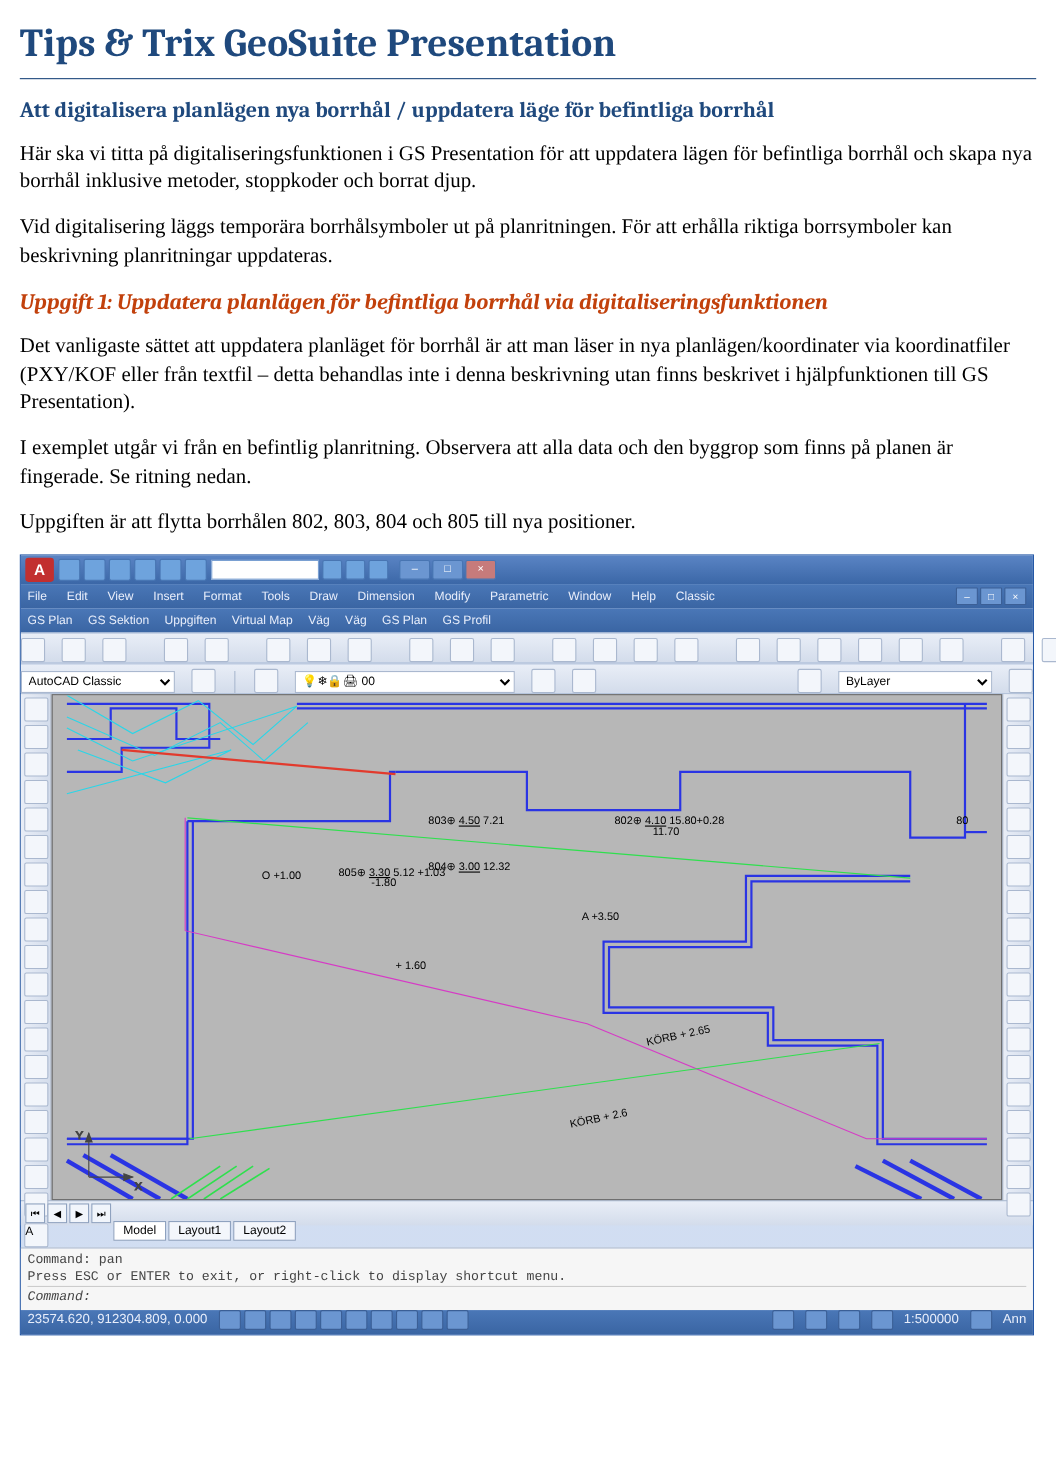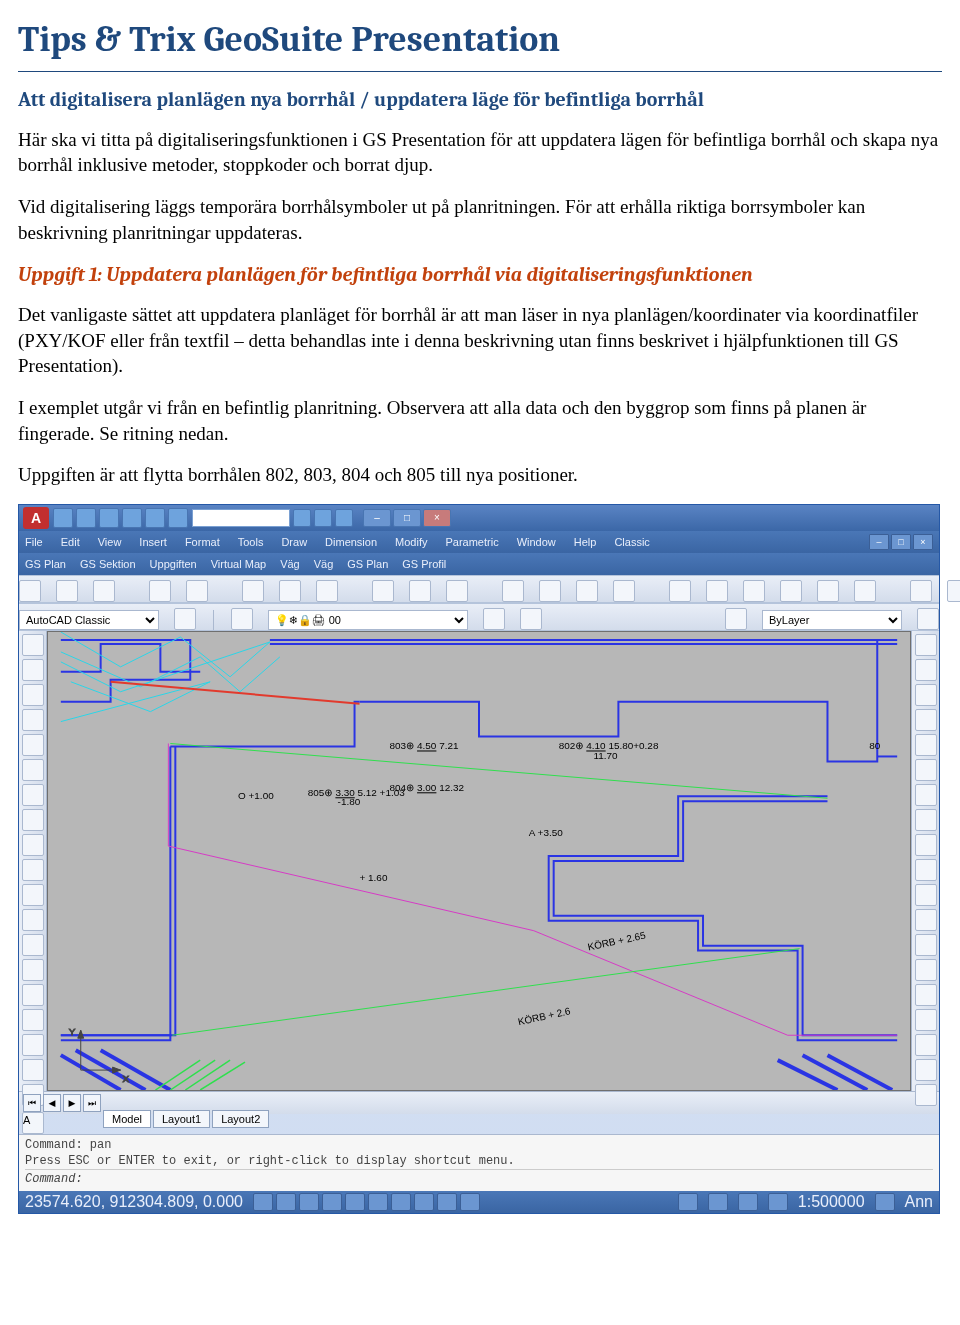--- a/index.html
+++ b/index.html
@@ -140,21 +140,21 @@
     background:#f6f6f6; border-top:1px solid #aab8cf;
     font-family: Consolas, 'Courier New', monospace;
     font-size:12px; color:#444; padding:2px 6px;margin-top:20px;
   }
   .cmdline .row { white-space:pre; }
   .cmd-input-row { display:flex; align-items:center; gap:4px; border-top:1px solid #ccc;font-style:italic; }
   .cmd-input { flex:1; border:none; background:transparent; font:inherit; }
 
   .statusbar {
     height:22px; background:linear-gradient(#4a77b7,#3a65a3);
-    color:#e8eefb; font-size:16px; display:flex; align-items:center; padding:0 6px; gap:10px;
+    color:#e8eefb; font-size:12px; display:flex; align-items:flex-start; padding:0 6px; gap:10px;
   }
   .sb-btns { display:flex; gap:3px; }
   .sb-btn { width:18px;height:16px;background:#6b96d1;border:1px solid #3b5f96;border-radius:2px;}
   .sb-spacer { flex:1; }
 </style>
 </head>
 <body>
 
 <h1>Tips &amp; Trix GeoSuite Presentation</h1>
 <hr class="rule">

